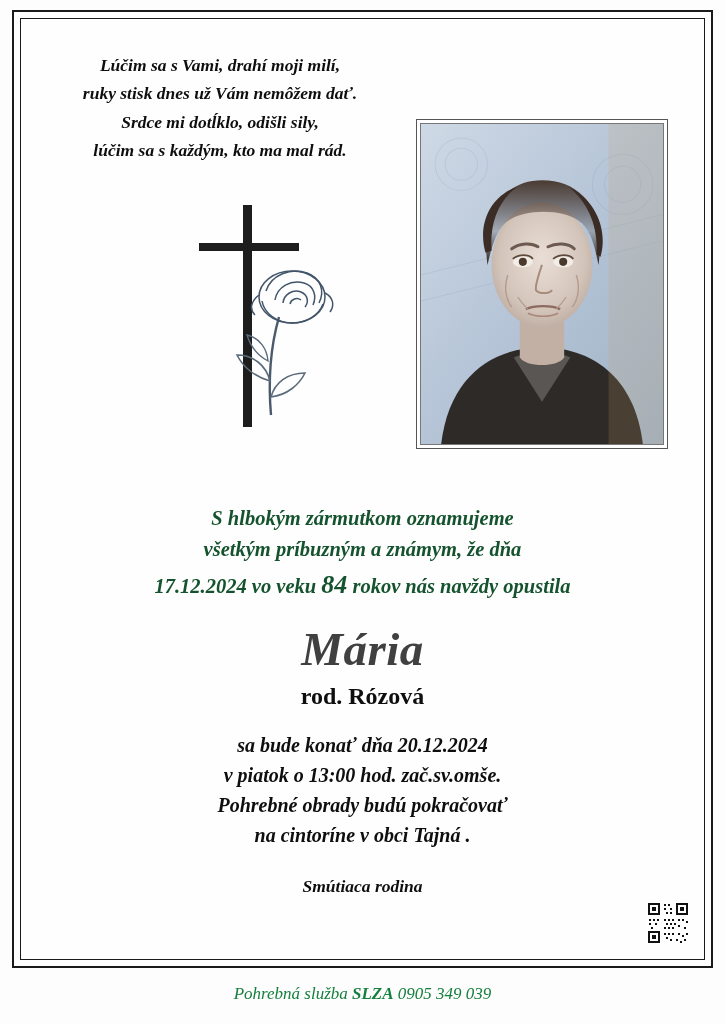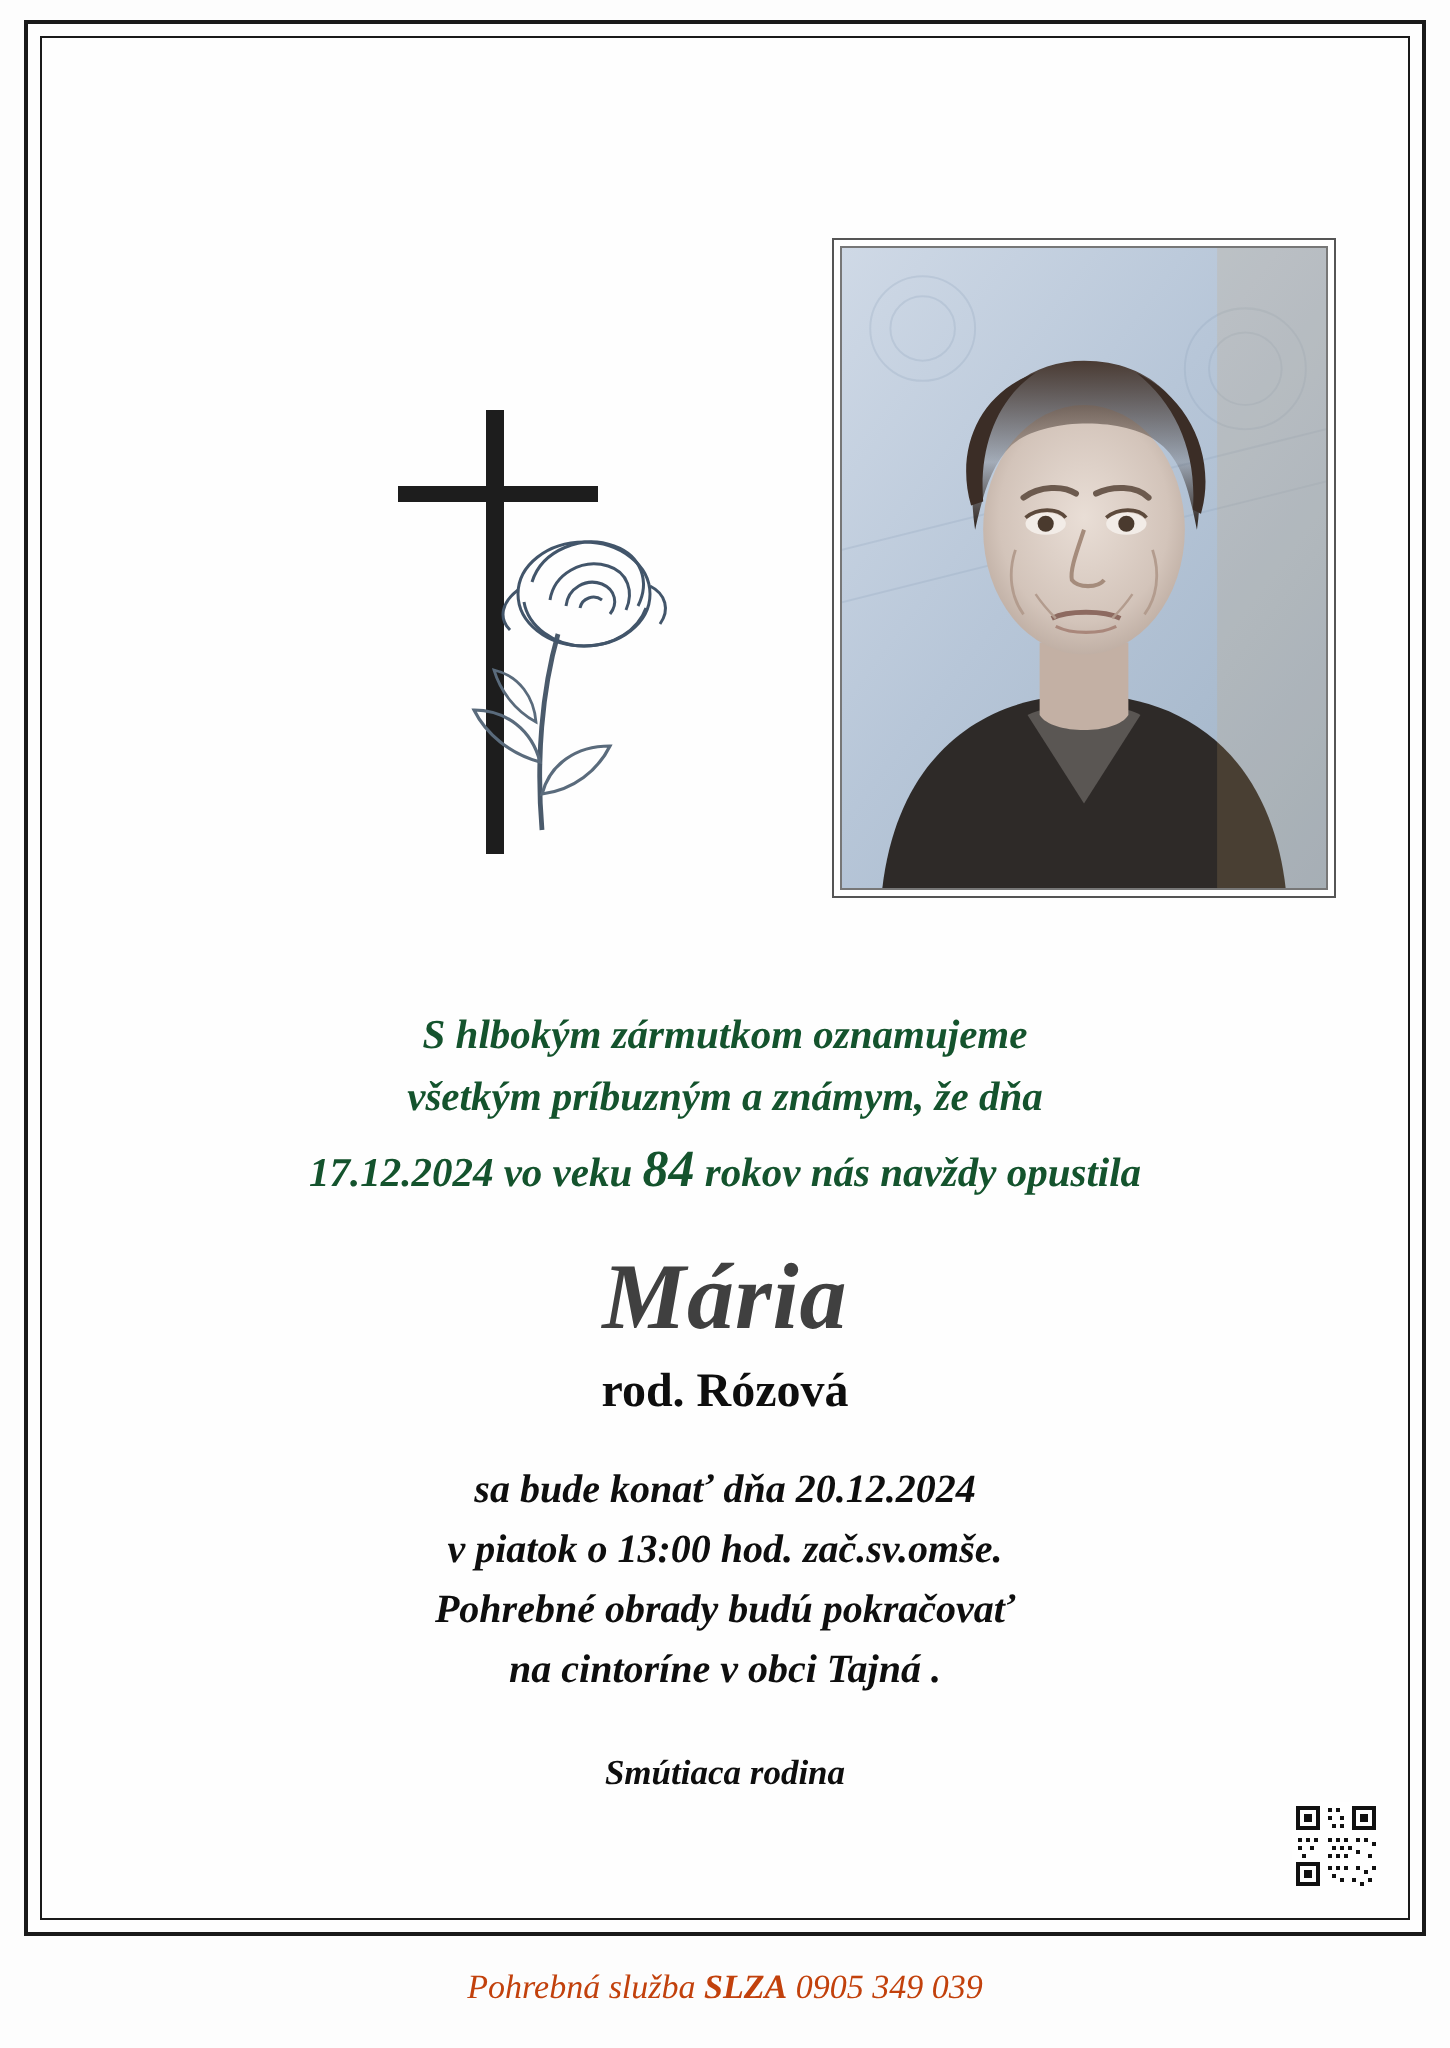--- a/index.html
+++ b/index.html
@@ -158,34 +158,40 @@
     width: 44px;
     height: 44px;
   }
   .qr svg { display: block; }
   
   .footer {
     width: 701px;
     text-align: center;
     font-style: italic;
     font-size: 17px;
-    color: #c2410c;
+    color: #15803d;
     margin-top: 16px;
   }
   .footer .svc { font-weight: bold; font-style: italic; }
 </style>
 </head>
 <body>
 
 <div class="page">
   <div class="outer-frame">
     <div class="inner-frame">
 
       <div class="top-row">
 
+        <div class="verse">
+          <span class="line">Lúčim sa s Vami, drahí moji milí,</span>
+          <span class="line">ruky stisk dnes už Vám nemôžem dať.</span>
+          <span class="line">Srdce mi dotĺklo, odišli sily,</span>
+          <span class="line">lúčim sa s každým, kto ma mal rád.</span>
+        </div>
 
         <div class="emblem">
           <svg width="200" height="230" viewBox="0 0 200 230" xmlns="http://www.w3.org/2000/svg">
 
             <rect x="76" y="0" width="9" height="222" fill="#1d1d1d"></rect>
             <rect x="32" y="38" width="100" height="8" fill="#1d1d1d"></rect>
 
             <path d="M104 210 C101 175, 104 140, 112 112" stroke="#4a5a6b" stroke-width="2.4" fill="none"></path>
 
             <path d="M103 176 C88 172, 76 162, 70 150 C86 150, 99 160, 103 176 Z" fill="none" stroke="#5a6b7c" stroke-width="1.6"></path>

